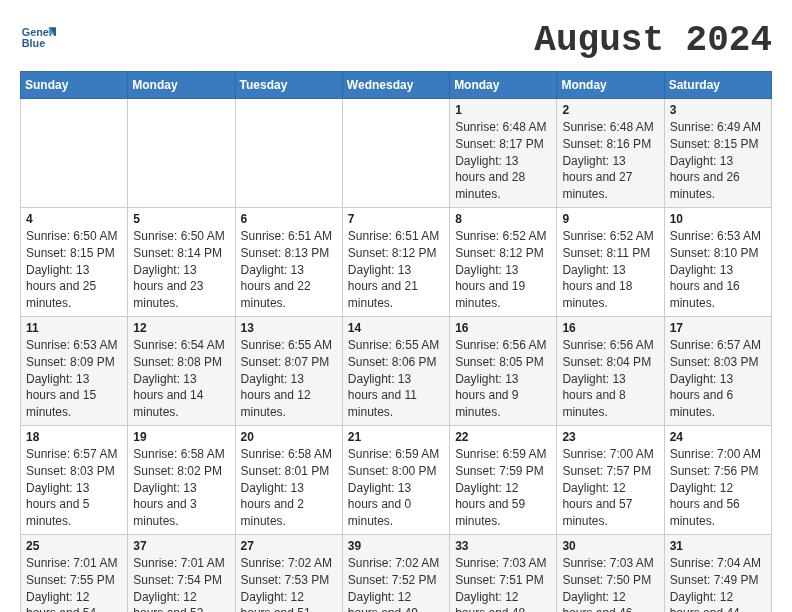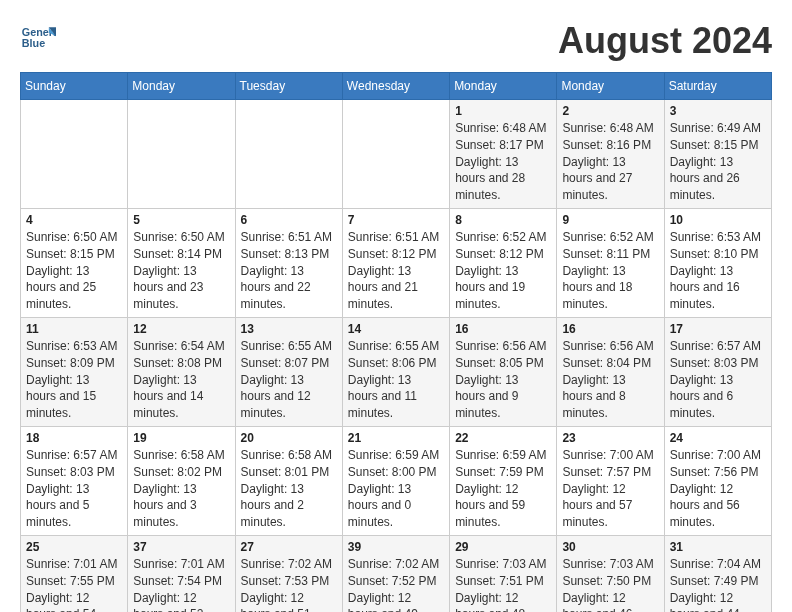--- a/index.html
+++ b/index.html
@@ -25,35 +25,36 @@
       width: 36px;
       height: 36px;
     }
     .title-area {
       text-align: right;
     }
     .calendar-title {
       font-size: 36px;
       font-weight: bold;
       color: #333;
+      font-family: Liberation Mono, monospace;
     }
     .calendar-subtitle {
       font-size: 15px;
       color: #555;
     }
     table {
       width: 100%;
       border-collapse: collapse;
       table-layout: fixed;
     }
     thead th {
       background-color: #3a7abf;
       color: #fff;
       font-size: 12px;
-      font-weight: normal;
+      font-weight: bold;
       padding: 6px 4px;
       text-align: left;
       border: 1px solid #2c6aab;
     }
     tbody td {
       border: 1px solid #ccc;
       vertical-align: top;
       padding: 4px 5px;
       font-size: 10px;
       color: #333;
@@ -227,21 +228,21 @@
         </td>
         <td>
           <div class="day-number">27</div>
           <div class="day-info">Sunrise: 7:02 AM<br>Sunset: 7:53 PM<br>Daylight: 12 hours and 51 minutes.</div>
         </td>
         <td>
           <div class="day-number">39</div>
           <div class="day-info">Sunrise: 7:02 AM<br>Sunset: 7:52 PM<br>Daylight: 12 hours and 49 minutes.</div>
         </td>
         <td>
-          <div class="day-number">29</div>
+          <div class="day-number">33</div>
           <div class="day-info">Sunrise: 7:03 AM<br>Sunset: 7:51 PM<br>Daylight: 12 hours and 48 minutes.</div>
         </td>
         <td>
           <div class="day-number">30</div>
           <div class="day-info">Sunrise: 7:03 AM<br>Sunset: 7:50 PM<br>Daylight: 12 hours and 46 minutes.</div>
         </td>
         <td>
           <div class="day-number">31</div>
           <div class="day-info">Sunrise: 7:04 AM<br>Sunset: 7:49 PM<br>Daylight: 12 hours and 44 minutes.</div>
         </td>

